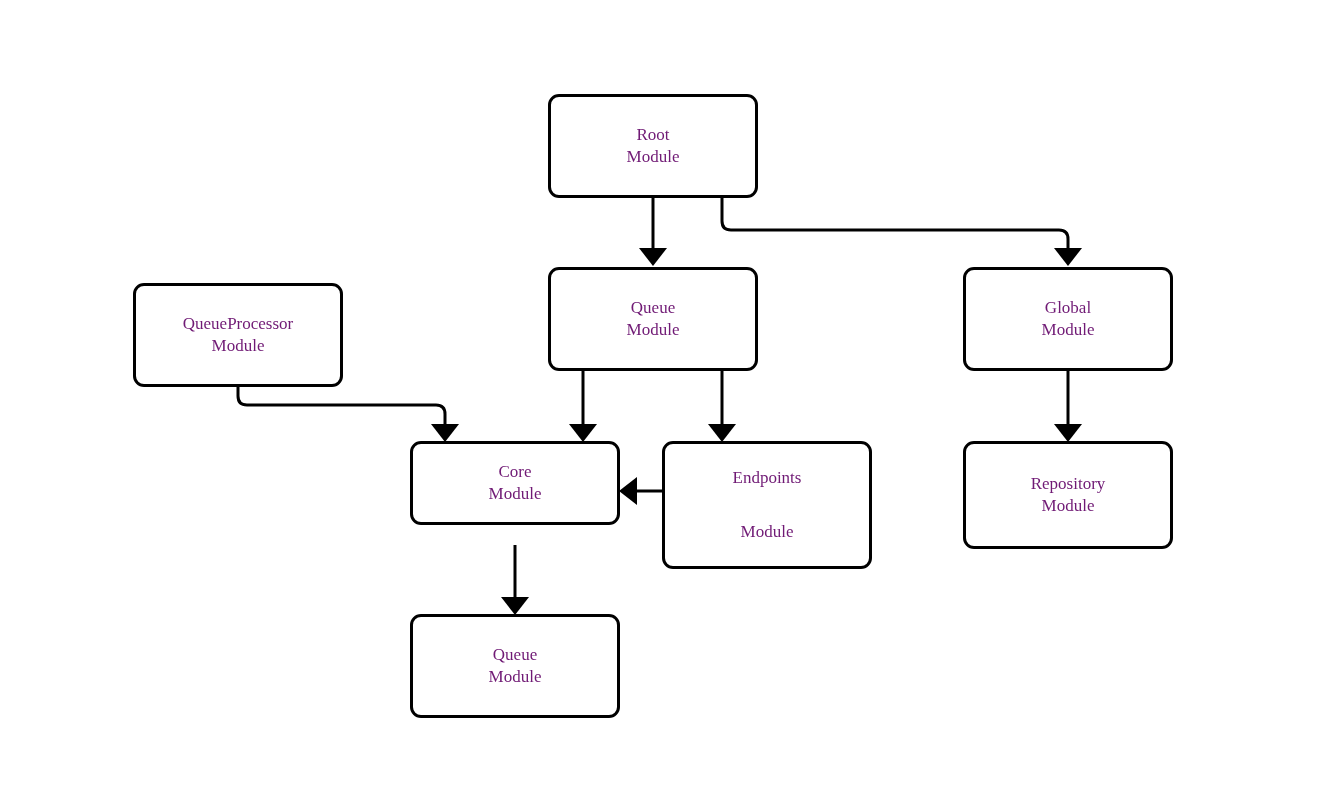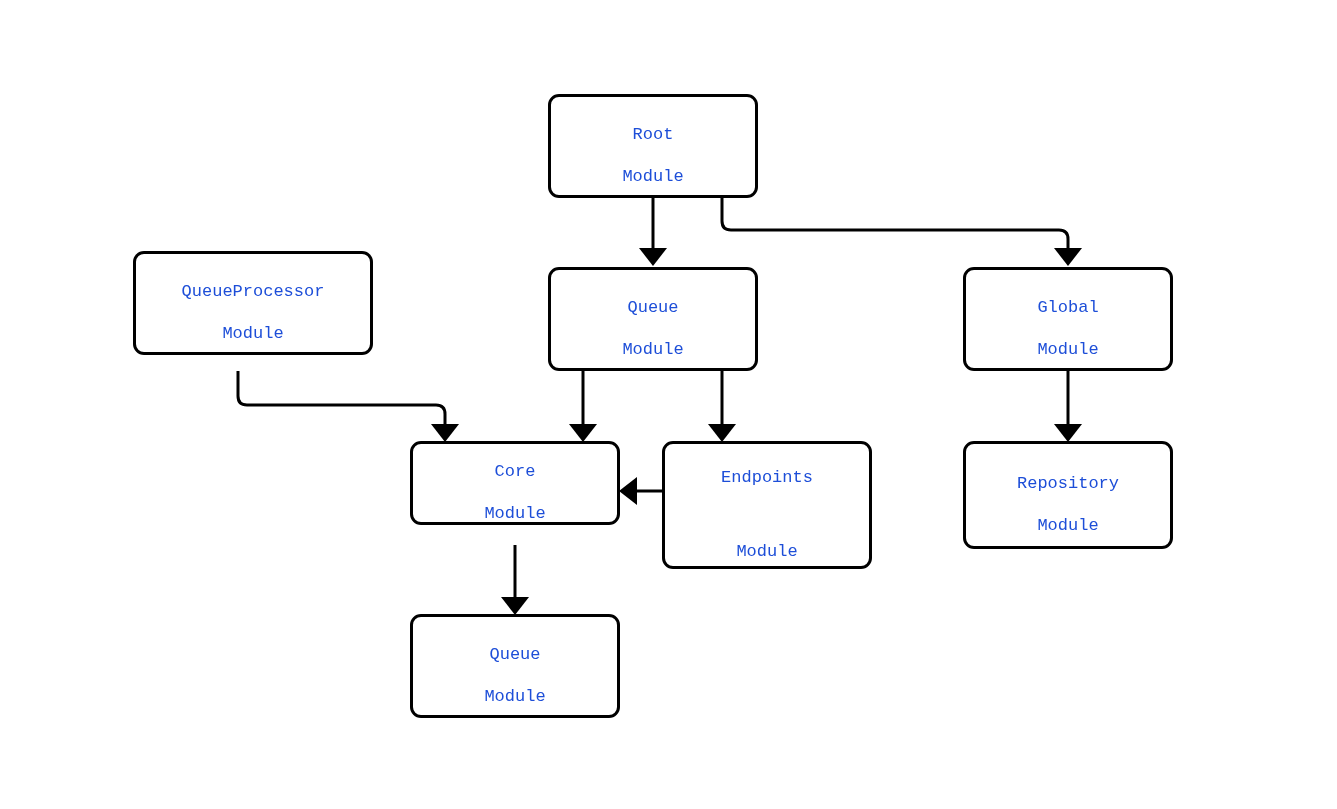--- a/index.html
+++ b/index.html
@@ -28,28 +28,27 @@
     border: 3px solid #000000;
     border-radius: 11px;
     background: #ffffff;
     display: flex;
     flex-direction: column;
     align-items: center;
     justify-content: center;
     z-index: 2;
   }
   .node-line {
-    font-family: Liberation Mono, monospace;
+    font-family: Liberation Serif, serif;
     font-size: 17px;
     line-height: 22px;
-    color: #1d4ed8;
+    color: #701a75;
     letter-spacing: 0px;
     white-space: pre;
     text-align: center;
-    margin-top: 20px;
   }
 </style>
 </head>
 <body>
 
 <div id="canvas">
 
   <svg id="edges" viewBox="0 0 1337 809" xmlns="http://www.w3.org/2000/svg">
     <g fill="none" stroke="#000000" stroke-width="3" stroke-linecap="butt" stroke-linejoin="round">
       <path d="M 653 198 L 653 252"></path>
@@ -71,21 +70,21 @@
       <polygon points="619,491 637,477 637,505"></polygon>
       <polygon points="515,615 501,597 529,597"></polygon>
     </g>
   </svg>
 
   <div class="node" style="left:548px; top:94px; width:210px; height:104px;">
     <div class="node-line">Root</div>
     <div class="node-line">Module</div>
   </div>
 
-  <div class="node" style="left:133px; top:251px; width:240px; height:104px;align-items:center;">
+  <div class="node" style="left:133px; top:283px; width:210px; height:104px;align-items:center;">
     <div class="node-line">QueueProcessor</div>
     <div class="node-line">Module</div>
   </div>
 
   <div class="node" style="left:548px; top:267px; width:210px; height:104px;">
     <div class="node-line">Queue</div>
     <div class="node-line">Module</div>
   </div>
 
   <div class="node" style="left:963px; top:267px; width:210px; height:104px;">

